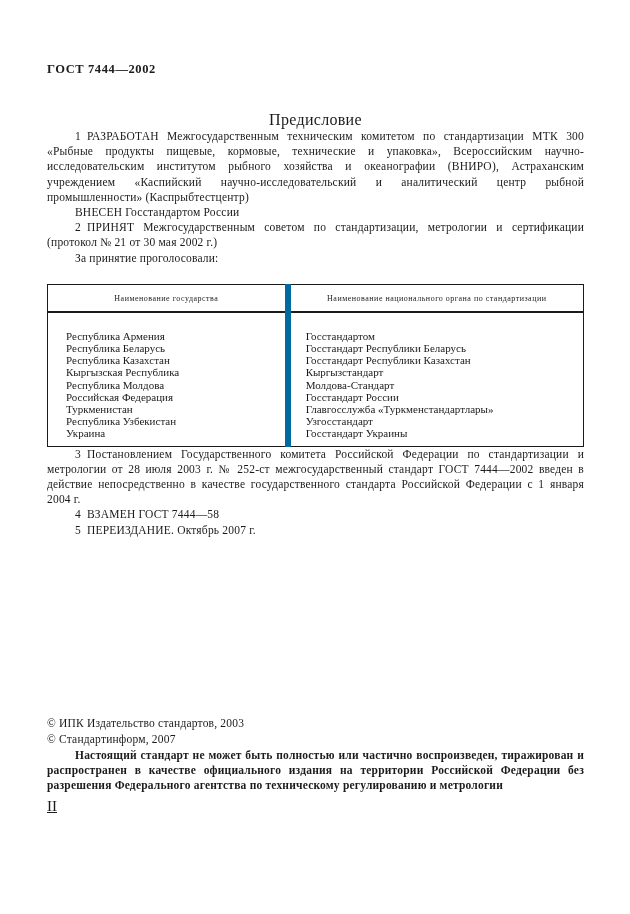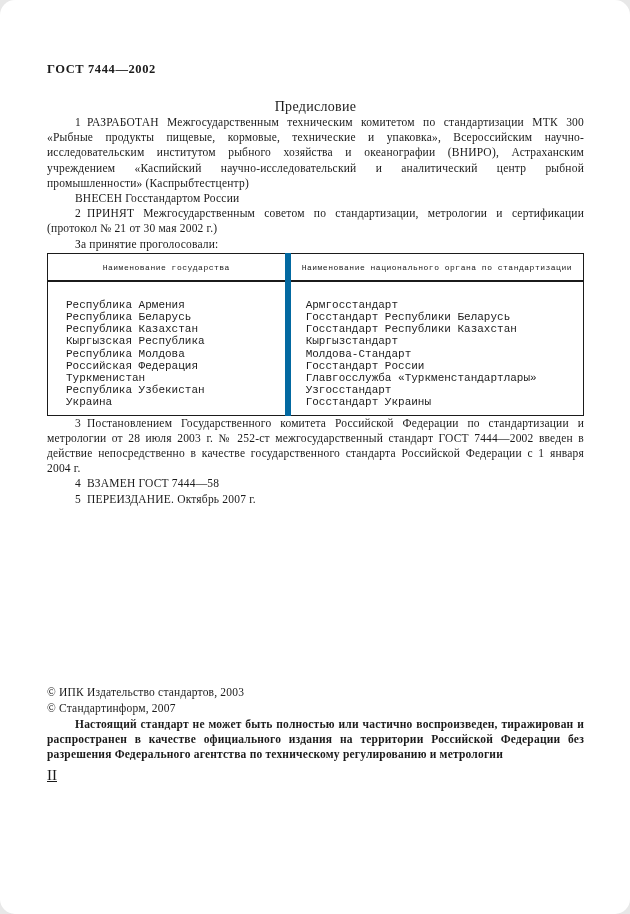--- a/index.html
+++ b/index.html
@@ -8,62 +8,60 @@
     background: #e8e8e8;
   }
   .page {
     position: relative;
     width: 630px;
     height: 914px;
     background: #ffffff;
     font-family: "Liberation Serif", "DejaVu Serif", serif;
     color: #1b1b1b;
     overflow: hidden;
-    border-radius: 15px;
   }
   .content {
     position: absolute;
     left: 47px;
     top: 0;
     width: 537px;
   }
   .doc-code {
     margin-top: 62px;
     font-weight: bold;
     font-size: 12.5px;
     letter-spacing: 0.6px;
   }
   .section-title {
-    margin-top: 22px;
+    margin-top: 34px;
     text-align: center;
-    font-size: 14px;
+    font-size: 16px;
     letter-spacing: 0.3px;
   }
   p.body {
     margin: 0;
     font-size: 11.5px;
     line-height: 15.2px;
     text-align: justify;
     text-indent: 28px;
     letter-spacing: 0.2px;
   }
   .p1 { margin-top: 15px; }
   .submitted { margin-top: 9px; }
   .p2 { margin-top: 10px; }
   .vote-intro { margin-top: 11px; }
   .p3 { margin-top: 12px; }
   .p4 { margin-top: 8px; }
   .p5 { margin-top: 12px; }
 
   table.vote {
-    margin-top: 1px;
+    margin-top: 18px;
     width: 100%;
     border-collapse: collapse;
     border: 1.5px solid #1b1b1b;
-    font-family: Liberation Mono, monospace;
   }
   table.vote th {
     font-weight: normal;
     font-size: 8px;
     letter-spacing: 0.5px;
     text-align: center;
     padding: 9px 4px 8px 4px;
     border-bottom: 2.5px solid #1b1b1b;
   }
   table.vote td {
@@ -115,21 +113,21 @@
     <table class="vote">
       <thead>
         <tr>
           <th style="width:44.8%">Наименование государства</th>
           <th>Наименование национального органа по стандартизации</th>
         </tr>
       </thead>
       <tbody>
         <tr class="first">
           <td>Республика Армения</td>
-          <td class="org">Армгосстандарт</td>
+          <td class="org">Госстандартом</td>
         </tr>
         <tr>
           <td>Республика Беларусь</td>
           <td class="org">Госстандарт Республики Беларусь</td>
         </tr>
         <tr>
           <td>Республика Казахстан</td>
           <td class="org">Госстандарт Республики Казахстан</td>
         </tr>
         <tr>

